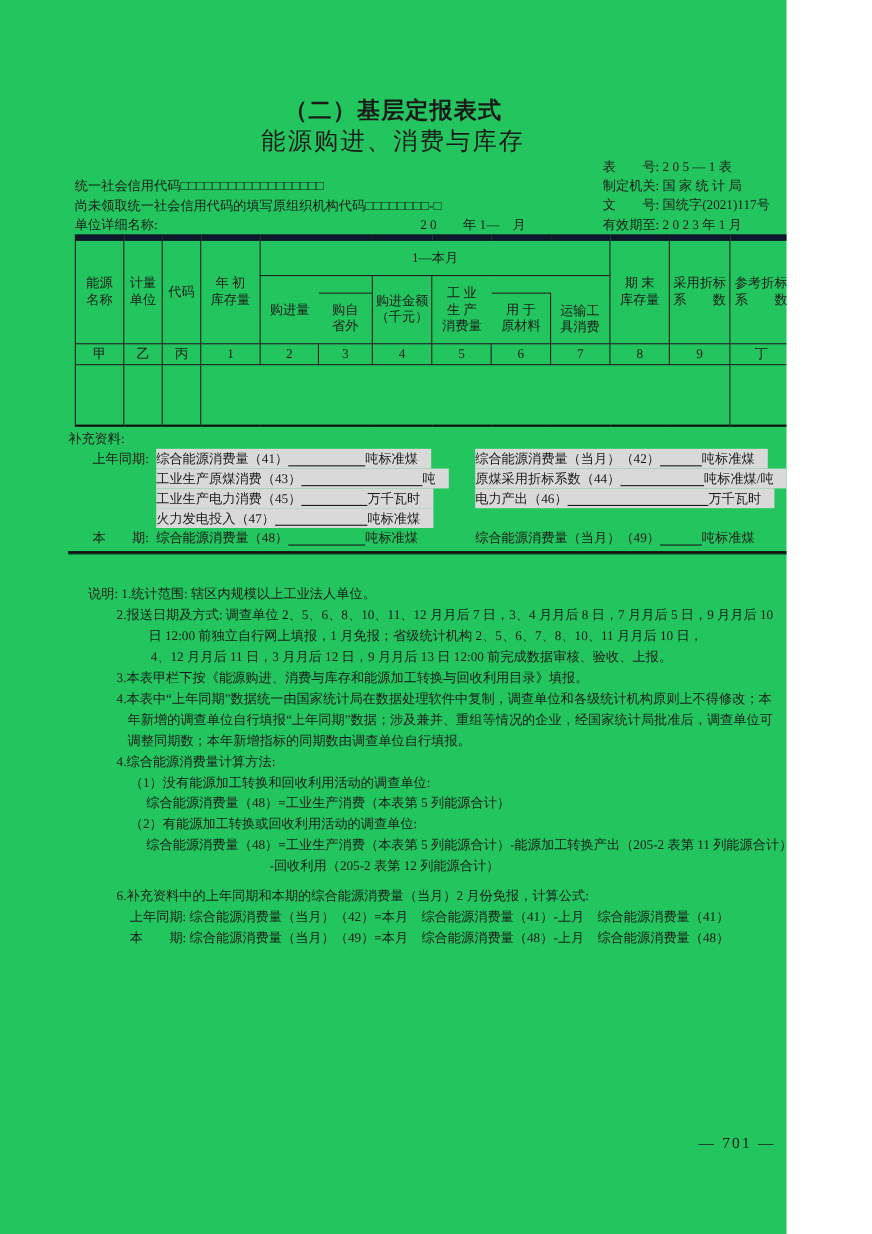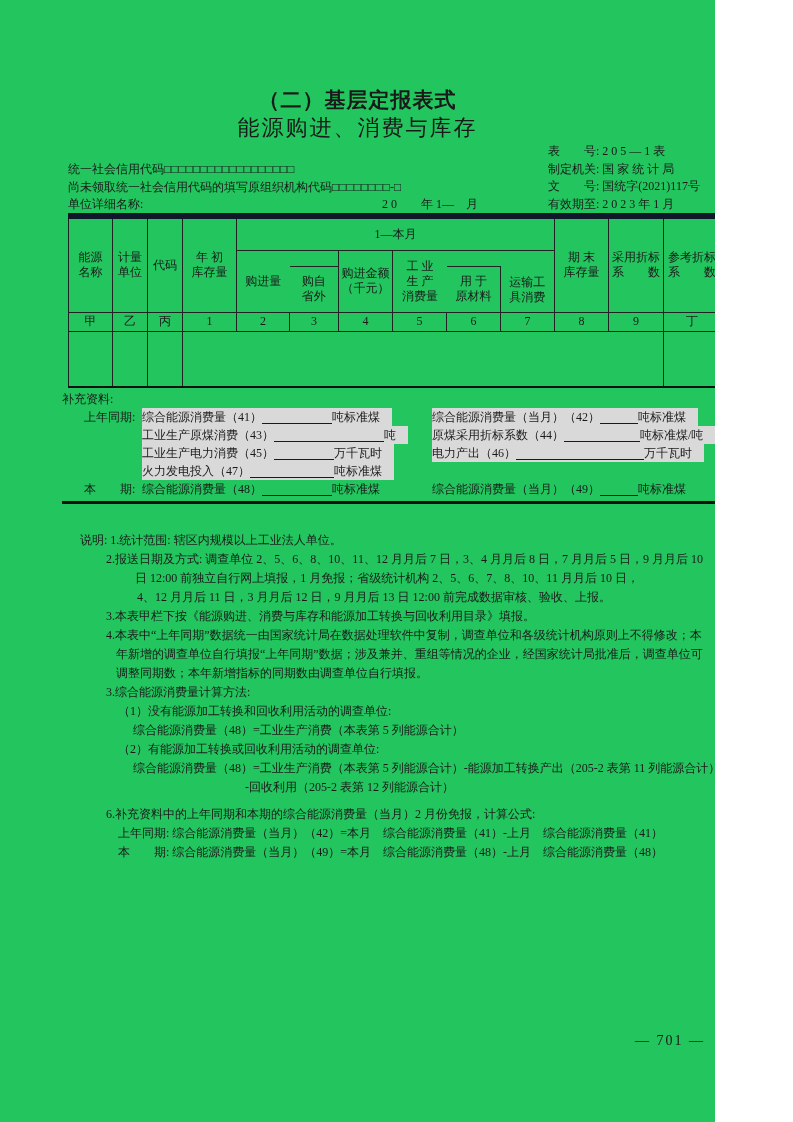--- a/index.html
+++ b/index.html
@@ -240,21 +240,21 @@
 
   <div class="notes">
     <div class="nline" style="padding-left:12px">说明: 1.统计范围: 辖区内规模以上工业法人单位。</div>
     <div class="nline" style="padding-left:38px">2.报送日期及方式: 调查单位 2、5、6、8、10、11、12 月月后 7 日，3、4 月月后 8 日，7 月月后 5 日，9 月月后 10</div>
     <div class="nline" style="padding-left:67px">日 12:00 前独立自行网上填报，1 月免报；省级统计机构 2、5、6、7、8、10、11 月月后 10 日，</div>
     <div class="nline" style="padding-left:69px">4、12 月月后 11 日，3 月月后 12 日，9 月月后 13 日 12:00 前完成数据审核、验收、上报。</div>
     <div class="nline" style="padding-left:38px">3.本表甲栏下按《能源购进、消费与库存和能源加工转换与回收利用目录》填报。</div>
     <div class="nline" style="padding-left:38px">4.本表中“上年同期”数据统一由国家统计局在数据处理软件中复制，调查单位和各级统计机构原则上不得修改；本</div>
     <div class="nline" style="padding-left:48px">年新增的调查单位自行填报“上年同期”数据；涉及兼并、重组等情况的企业，经国家统计局批准后，调查单位可</div>
     <div class="nline" style="padding-left:48px">调整同期数；本年新增指标的同期数由调查单位自行填报。</div>
-    <div class="nline" style="padding-left:38px">3.综合能源消费量计算方法:</div>
+    <div class="nline" style="padding-left:38px">4.综合能源消费量计算方法:</div>
     <div class="nline" style="padding-left:50px">（1）没有能源加工转换和回收利用活动的调查单位:</div>
     <div class="nline" style="padding-left:65px">综合能源消费量（48）=工业生产消费（本表第 5 列能源合计）</div>
     <div class="nline" style="padding-left:50px">（2）有能源加工转换或回收利用活动的调查单位:</div>
     <div class="nline" style="padding-left:65px">综合能源消费量（48）=工业生产消费（本表第 5 列能源合计）-能源加工转换产出（205-2 表第 11 列能源合计）</div>
     <div class="nline" style="padding-left:177px">-回收利用（205-2 表第 12 列能源合计）</div>
     <div class="nline gap-before" style="padding-left:38px">6.补充资料中的上年同期和本期的综合能源消费量（当月）2 月份免报，计算公式:</div>
     <div class="nline" style="padding-left:50px">上年同期: 综合能源消费量（当月）（42）=本月　综合能源消费量（41）-上月　综合能源消费量（41）</div>
     <div class="nline" style="padding-left:50px">本　　期: 综合能源消费量（当月）（49）=本月　综合能源消费量（48）-上月　综合能源消费量（48）</div>
   </div>
 

